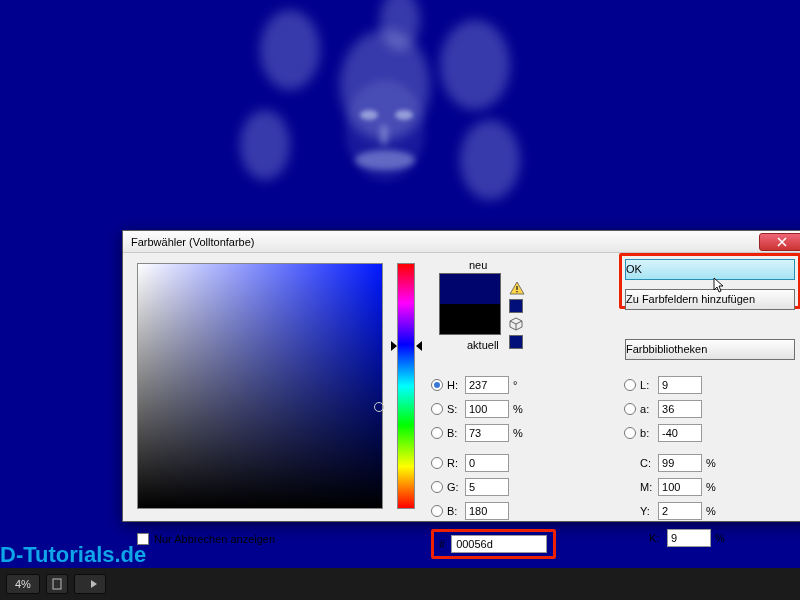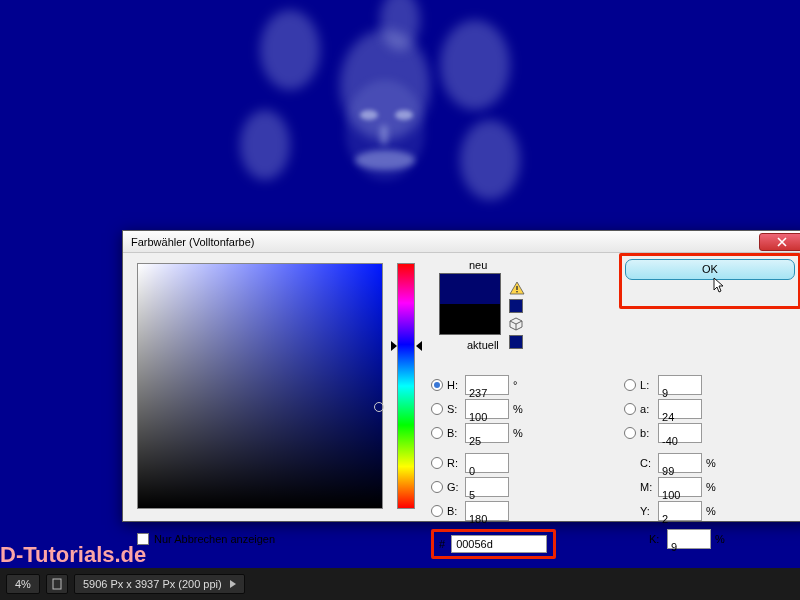--- a/index.html
+++ b/index.html
@@ -44,50 +44,50 @@
 .lbl-akt{position:absolute;top:80px;left:30px;margin-left:6px;}
 .warn{position:absolute;top:22px;left:78px;width:16px;height:14px;}
 .warn svg{width:16px;height:14px;}
 .warn-sw{position:absolute;top:40px;left:78px;width:14px;height:14px;background:#000f7a;border:1px solid #666;}
 .cube{position:absolute;top:58px;left:78px;width:14px;height:14px;}
 .cube svg{width:14px;height:14px;}
 .cube-sw{position:absolute;top:76px;left:78px;width:14px;height:14px;background:#000f7a;border:1px solid #666;}
 
 .btn-col{position:absolute;top:6px;right:14px;width:170px;}
 .btn-col.highlight{border:3px solid #e20;padding:3px;border-radius:2px;width:182px;right:8px;top:0;}
-.psbtn{display:block;width:100%;height:21px;margin-bottom:23px;background:linear-gradient(#fdfdfd,#e4e4e4);border:1px solid #707070;border-radius:7px;text-align:center;line-height:19px;cursor:default;}
+.psbtn{display:block;width:100%;height:21px;margin-bottom:23px;background:linear-gradient(#fdfdfd,#e4e4e4);border:1px solid #707070;border-radius:0;text-align:left;line-height:19px;cursor:default;}
 .psbtn.ok{background:linear-gradient(#d8f3fb,#a6e4f4);border-color:#2a8fb5;}
 .btn-col2{position:absolute;top:36px;right:14px;width:170px;}
 
 .cursor-img{position:absolute;top:24px;right:84px;width:12px;height:18px;pointer-events:none;}
 .cursor-img svg{width:12px;height:18px;}
 
 .val-grid{position:absolute;top:120px;left:308px;right:14px;}
 .row{display:flex;align-items:center;height:24px;}
 .radio{width:12px;height:12px;border:1px solid #777;border-radius:50%;margin-right:4px;display:inline-flex;align-items:center;justify-content:center;background:#fff;}
 .radio.on::after{content:"";width:6px;height:6px;background:#3a78d6;border-radius:50%;}
 .lab{width:18px;}
-.num{width:44px;height:18px;border:1px solid #999;background:#fff;padding:9px 3px;line-height:16px;margin-right:4px;}
+.num{width:44px;height:18px;border:1px solid #999;background:#fff;padding:0 3px;line-height:16px;margin-right:4px;}
 .unit{width:16px;}
 .col{display:inline-block;vertical-align:top;}
 .colA{width:140px;}
 .colB{width:120px;margin-left:50px;}
 .gap{height:6px;}
 
 .hex-row{position:absolute;top:276px;left:308px;display:flex;align-items:center;}
 .hex-wrap{display:flex;align-items:center;border:3px solid #e20;padding:3px 6px 3px 3px;border-radius:2px;}
 .hash{margin:0 6px 0 2px;}
 .hexinp{width:96px;height:18px;border:1px solid #999;background:#fff;padding:0 4px;line-height:16px;}
 .kvals{position:absolute;top:276px;left:526px;display:flex;align-items:center;}
 
 .web-only{position:absolute;top:280px;left:14px;display:flex;align-items:center;}
 .chk{width:12px;height:12px;border:1px solid #777;background:#fff;margin-right:5px;}
 
 .statusbar{position:absolute;bottom:0;left:0;right:0;height:32px;background:#1b1b1b;color:#ddd;display:flex;align-items:center;padding:0 6px;}
-.brand{position:absolute;bottom:32px;left:0;color:#fca5a5;font-size:22px;font-weight:bold;letter-spacing:0;}
+.brand{position:absolute;bottom:32px;left:0;color:#0ea5e9;font-size:22px;font-weight:bold;letter-spacing:0;}
 .stat-item{background:#2d2d2d;border:1px solid #0a0a0a;height:20px;line-height:18px;padding:0 8px;margin-right:6px;border-radius:2px;font-size:11px;}
 .stat-icon{width:22px;padding:0;display:flex;align-items:center;justify-content:center;}
 .tri{width:0;height:0;border-top:4px solid transparent;border-bottom:4px solid transparent;border-left:6px solid #bbb;margin-left:8px;}
 </style>
 </head>
 <body>
 
 <div class="bg-art">
   <div class="smoke w1"></div>
     <div class="smoke w2"></div>
@@ -142,21 +142,23 @@
             <path d="M1 4 L7 7 L13 4 M7 7 L7 13" fill="none" stroke="#666" stroke-width="1"></path>
           </svg>
       </div>
       <div class="cube-sw"></div>
     </div>
 
     <div class="btn-col highlight">
       <div class="psbtn ok">OK</div>
     </div>
     <div class="btn-col2">
+      <div class="psbtn">Zu Farbfeldern hinzufügen</div>
       <div style="height:6px"></div>
+      <div class="psbtn">Farbbibliotheken</div>
     </div>
     <div class="cursor-img">
       <svg viewBox="0 0 12 18">
           <path d="M1 1 L1 13 L4 10 L6 15 L8 14 L6 9 L10 9 Z" fill="#fff" stroke="#000" stroke-width="0.9"></path>
         </svg>
     </div>
 
     <div class="val-grid">
       <div class="col colA">
         <div class="row">
@@ -167,21 +169,21 @@
           </div>
         <div class="row">
             <span class="radio"></span>
             <span class="lab">S:</span>
             <span class="num">100</span>
             <span class="unit">%</span>
           </div>
         <div class="row">
             <span class="radio"></span>
             <span class="lab">B:</span>
-            <span class="num">25</span>
+            <span class="num">73</span>
             <span class="unit">%</span>
           </div>
         <div class="gap"></div>
         <div class="row">
             <span class="radio"></span>
             <span class="lab">R:</span>
             <span class="num">0</span>
           </div>
         <div class="row">
             <span class="radio"></span>
@@ -196,21 +198,21 @@
       </div>
       <div class="col colB">
         <div class="row">
             <span class="radio"></span>
             <span class="lab">L:</span>
             <span class="num">9</span>
           </div>
         <div class="row">
             <span class="radio"></span>
             <span class="lab">a:</span>
-            <span class="num">24</span>
+            <span class="num">36</span>
           </div>
         <div class="row">
             <span class="radio"></span>
             <span class="lab">b:</span>
             <span class="num">-40</span>
           </div>
         <div class="gap"></div>
         <div class="row">
             <span class="lab" style="margin-left:16px">C:</span>
             <span class="num">99</span>
@@ -251,16 +253,15 @@
 <div class="brand">D-Tutorials.de</div>
 
 <div class="statusbar">
   <div class="stat-item">4%</div>
   <div class="stat-item stat-icon">
     <svg width="12" height="12" viewBox="0 0 12 12">
         <rect x="2" y="1" width="8" height="10" fill="none" stroke="#bbb" stroke-width="1"></rect>
       </svg>
   </div>
   <div class="stat-item" style="display:flex;align-items:center">
-    <span>5906 Px x 3937 Px (200 ppi)</span>
       <span class="tri"></span>
   </div>
 </div>
 
 </body></html>

